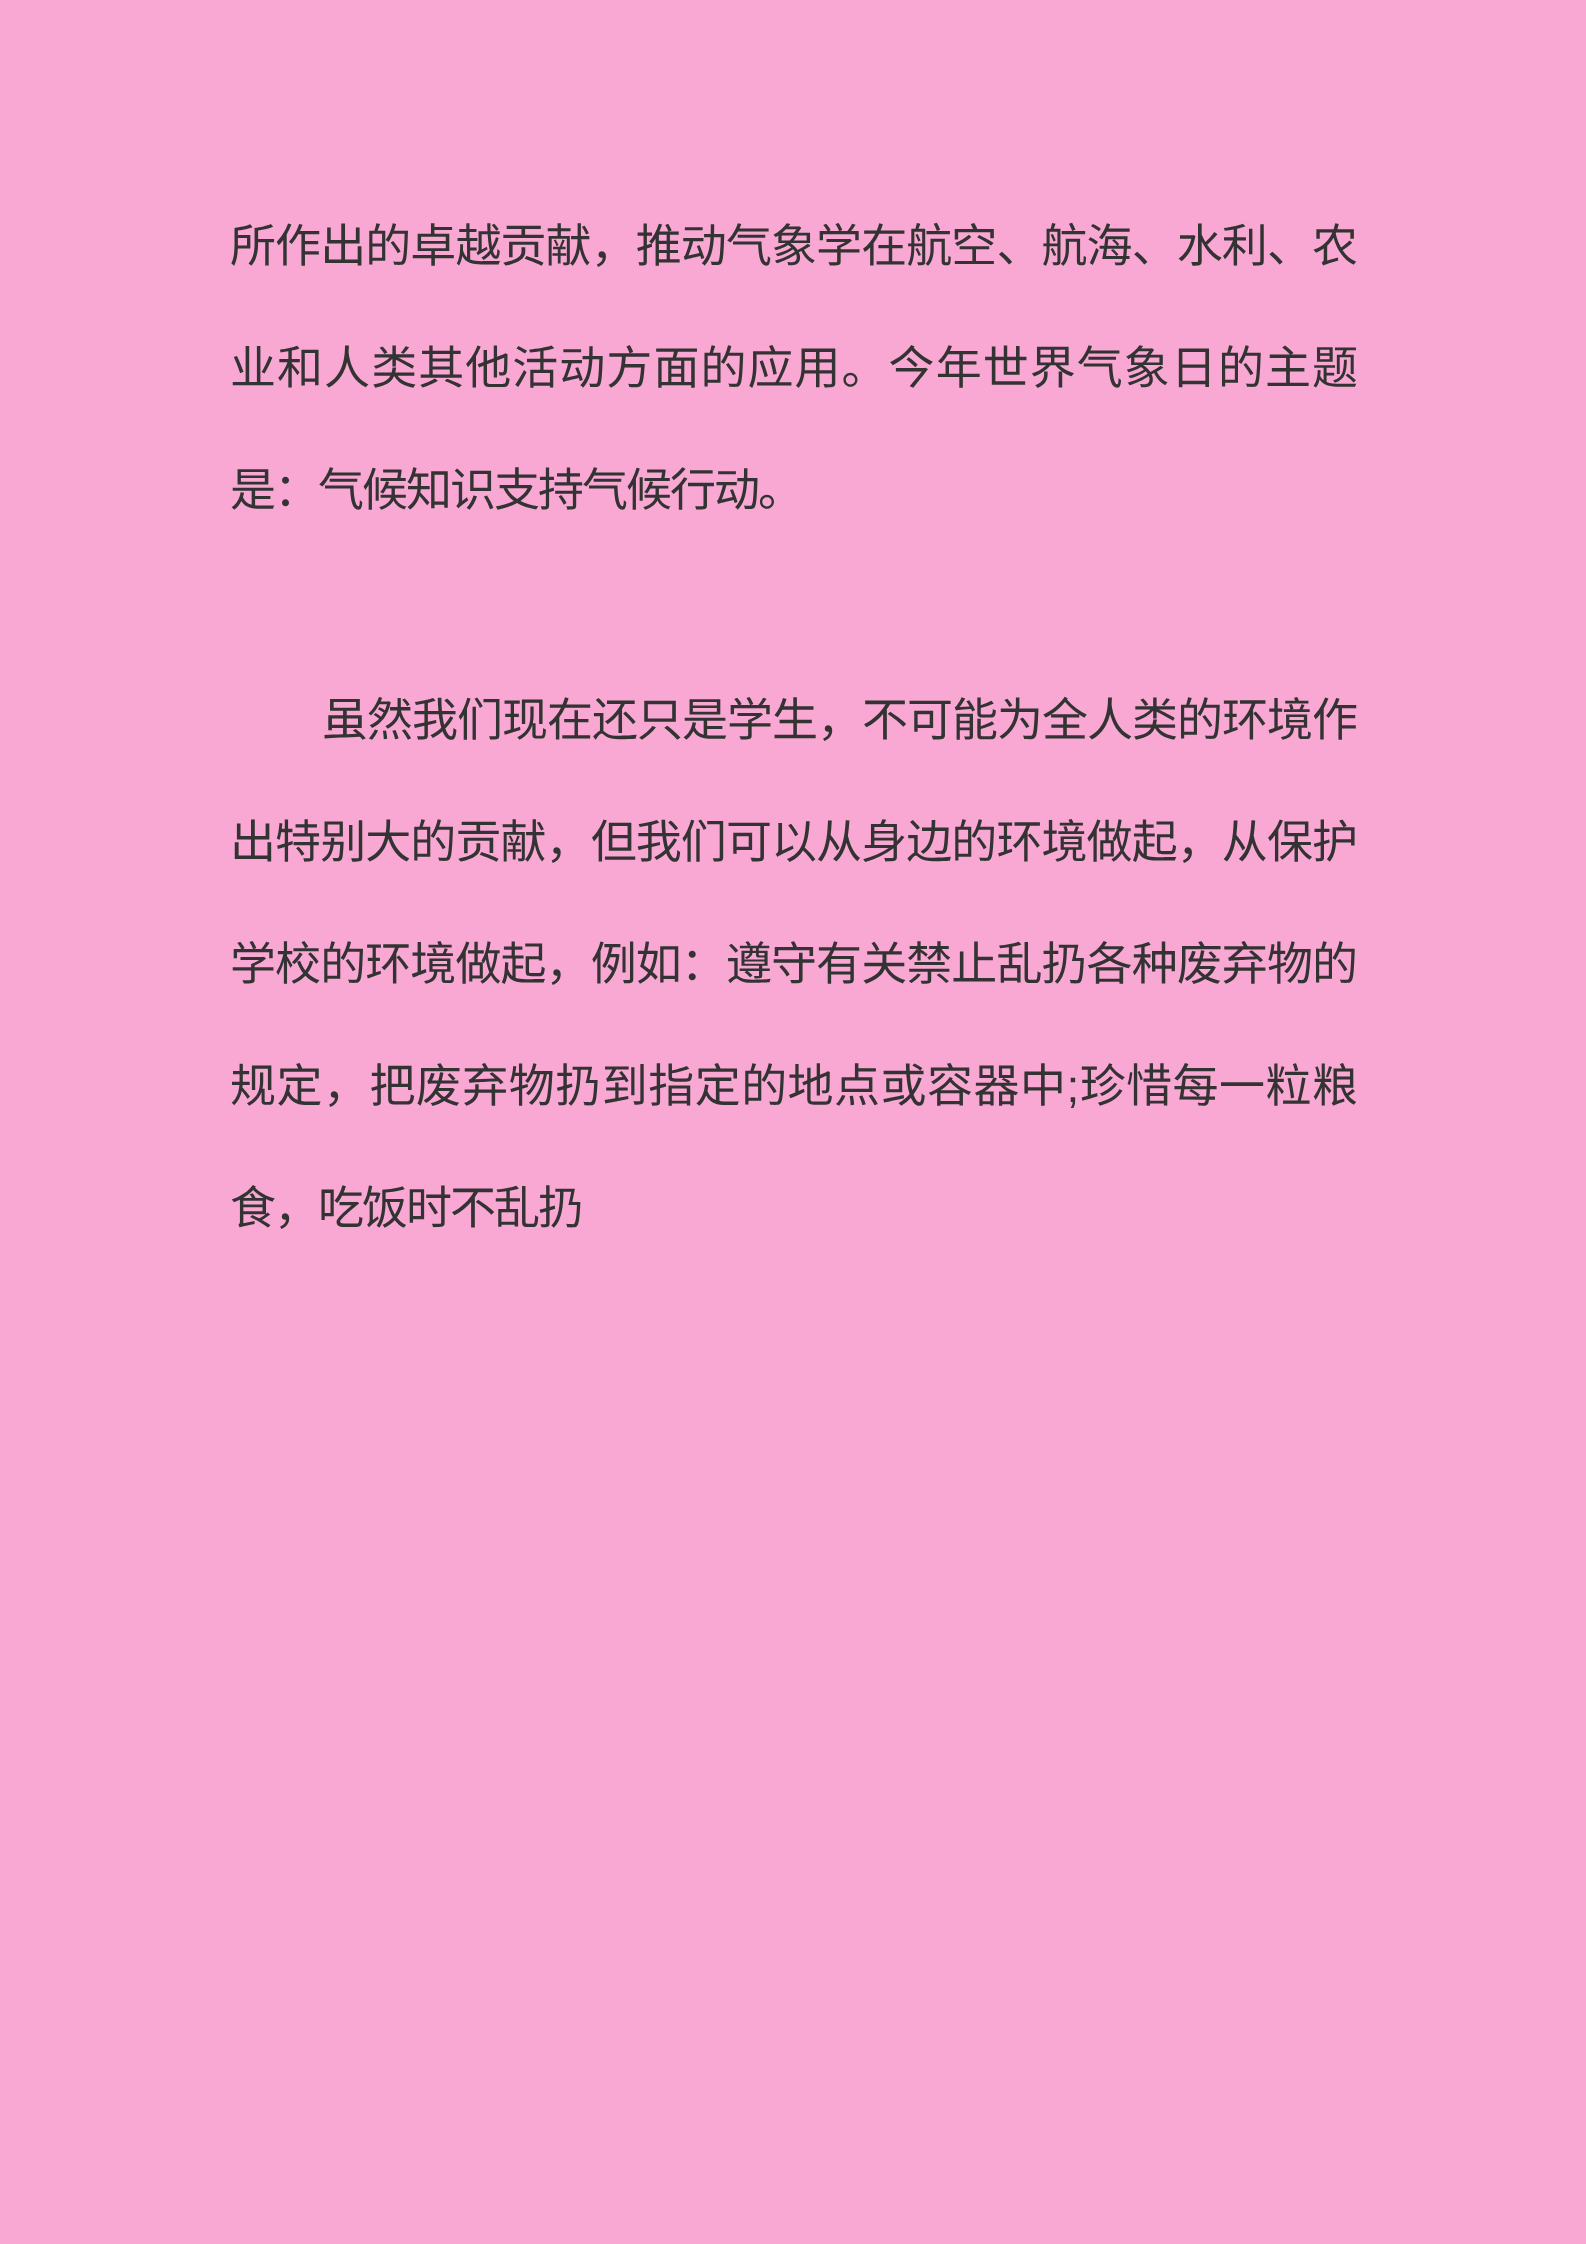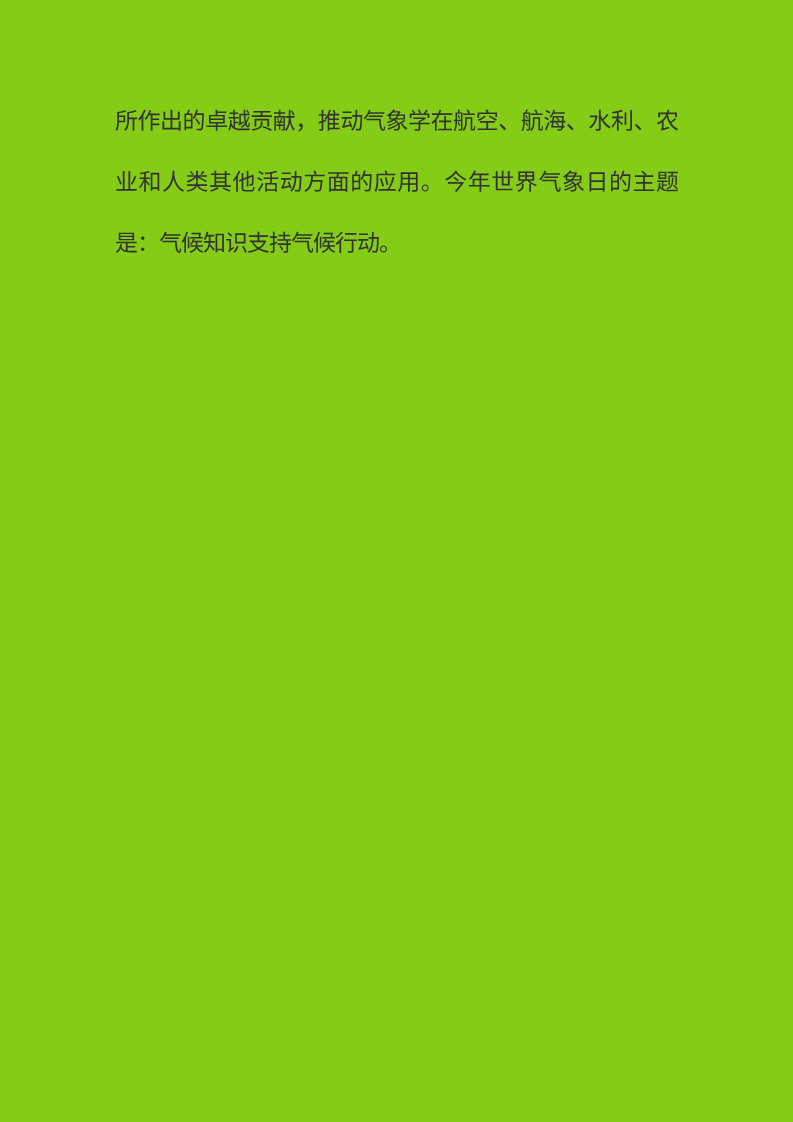--- a/index.html
+++ b/index.html
@@ -5,25 +5,25 @@
   html, body {
     margin: 0;
     padding: 0;
     background: #ffffff;
   }
   .page {
     position: relative;
     width: 793px;
     height: 1122px;
     margin: 0 auto;
-    background: #84cc16;
+    background: #f9a8d4;
     overflow: hidden;
     box-sizing: border-box;
     padding: 93px 115px 12px 115px;
-    font-family: Liberation Mono, monospace;
+    font-family: Liberation Sans, sans-serif;
   }
   .doc-paragraph {
     margin: 0 0 54px 0;
     font-size: 23px;
     line-height: 61px;
     letter-spacing: -1px;
     color: #333333;
     text-align: justify;
     word-break: break-all;
     font-weight: 400;
@@ -32,13 +32,14 @@
     text-indent: 2em;
   }
 </style>
 </head>
 <body>
 
 <div class="page">
   <p class="doc-paragraph">所作出的卓越贡献，推动气象学在航空、航海、水利、农业和人类其他活动方面的应用。今年世界气象日的主题是：气候知识支持气候行动。</p>
 
 
+  <p class="doc-paragraph indent">虽然我们现在还只是学生，不可能为全人类的环境作出特别大的贡献，但我们可以从身边的环境做起，从保护学校的环境做起，例如：遵守有关禁止乱扔各种废弃物的规定，把废弃物扔到指定的地点或容器中;珍惜每一粒粮食，吃饭时不乱扔</p>
 </div>
 
 </body></html>

